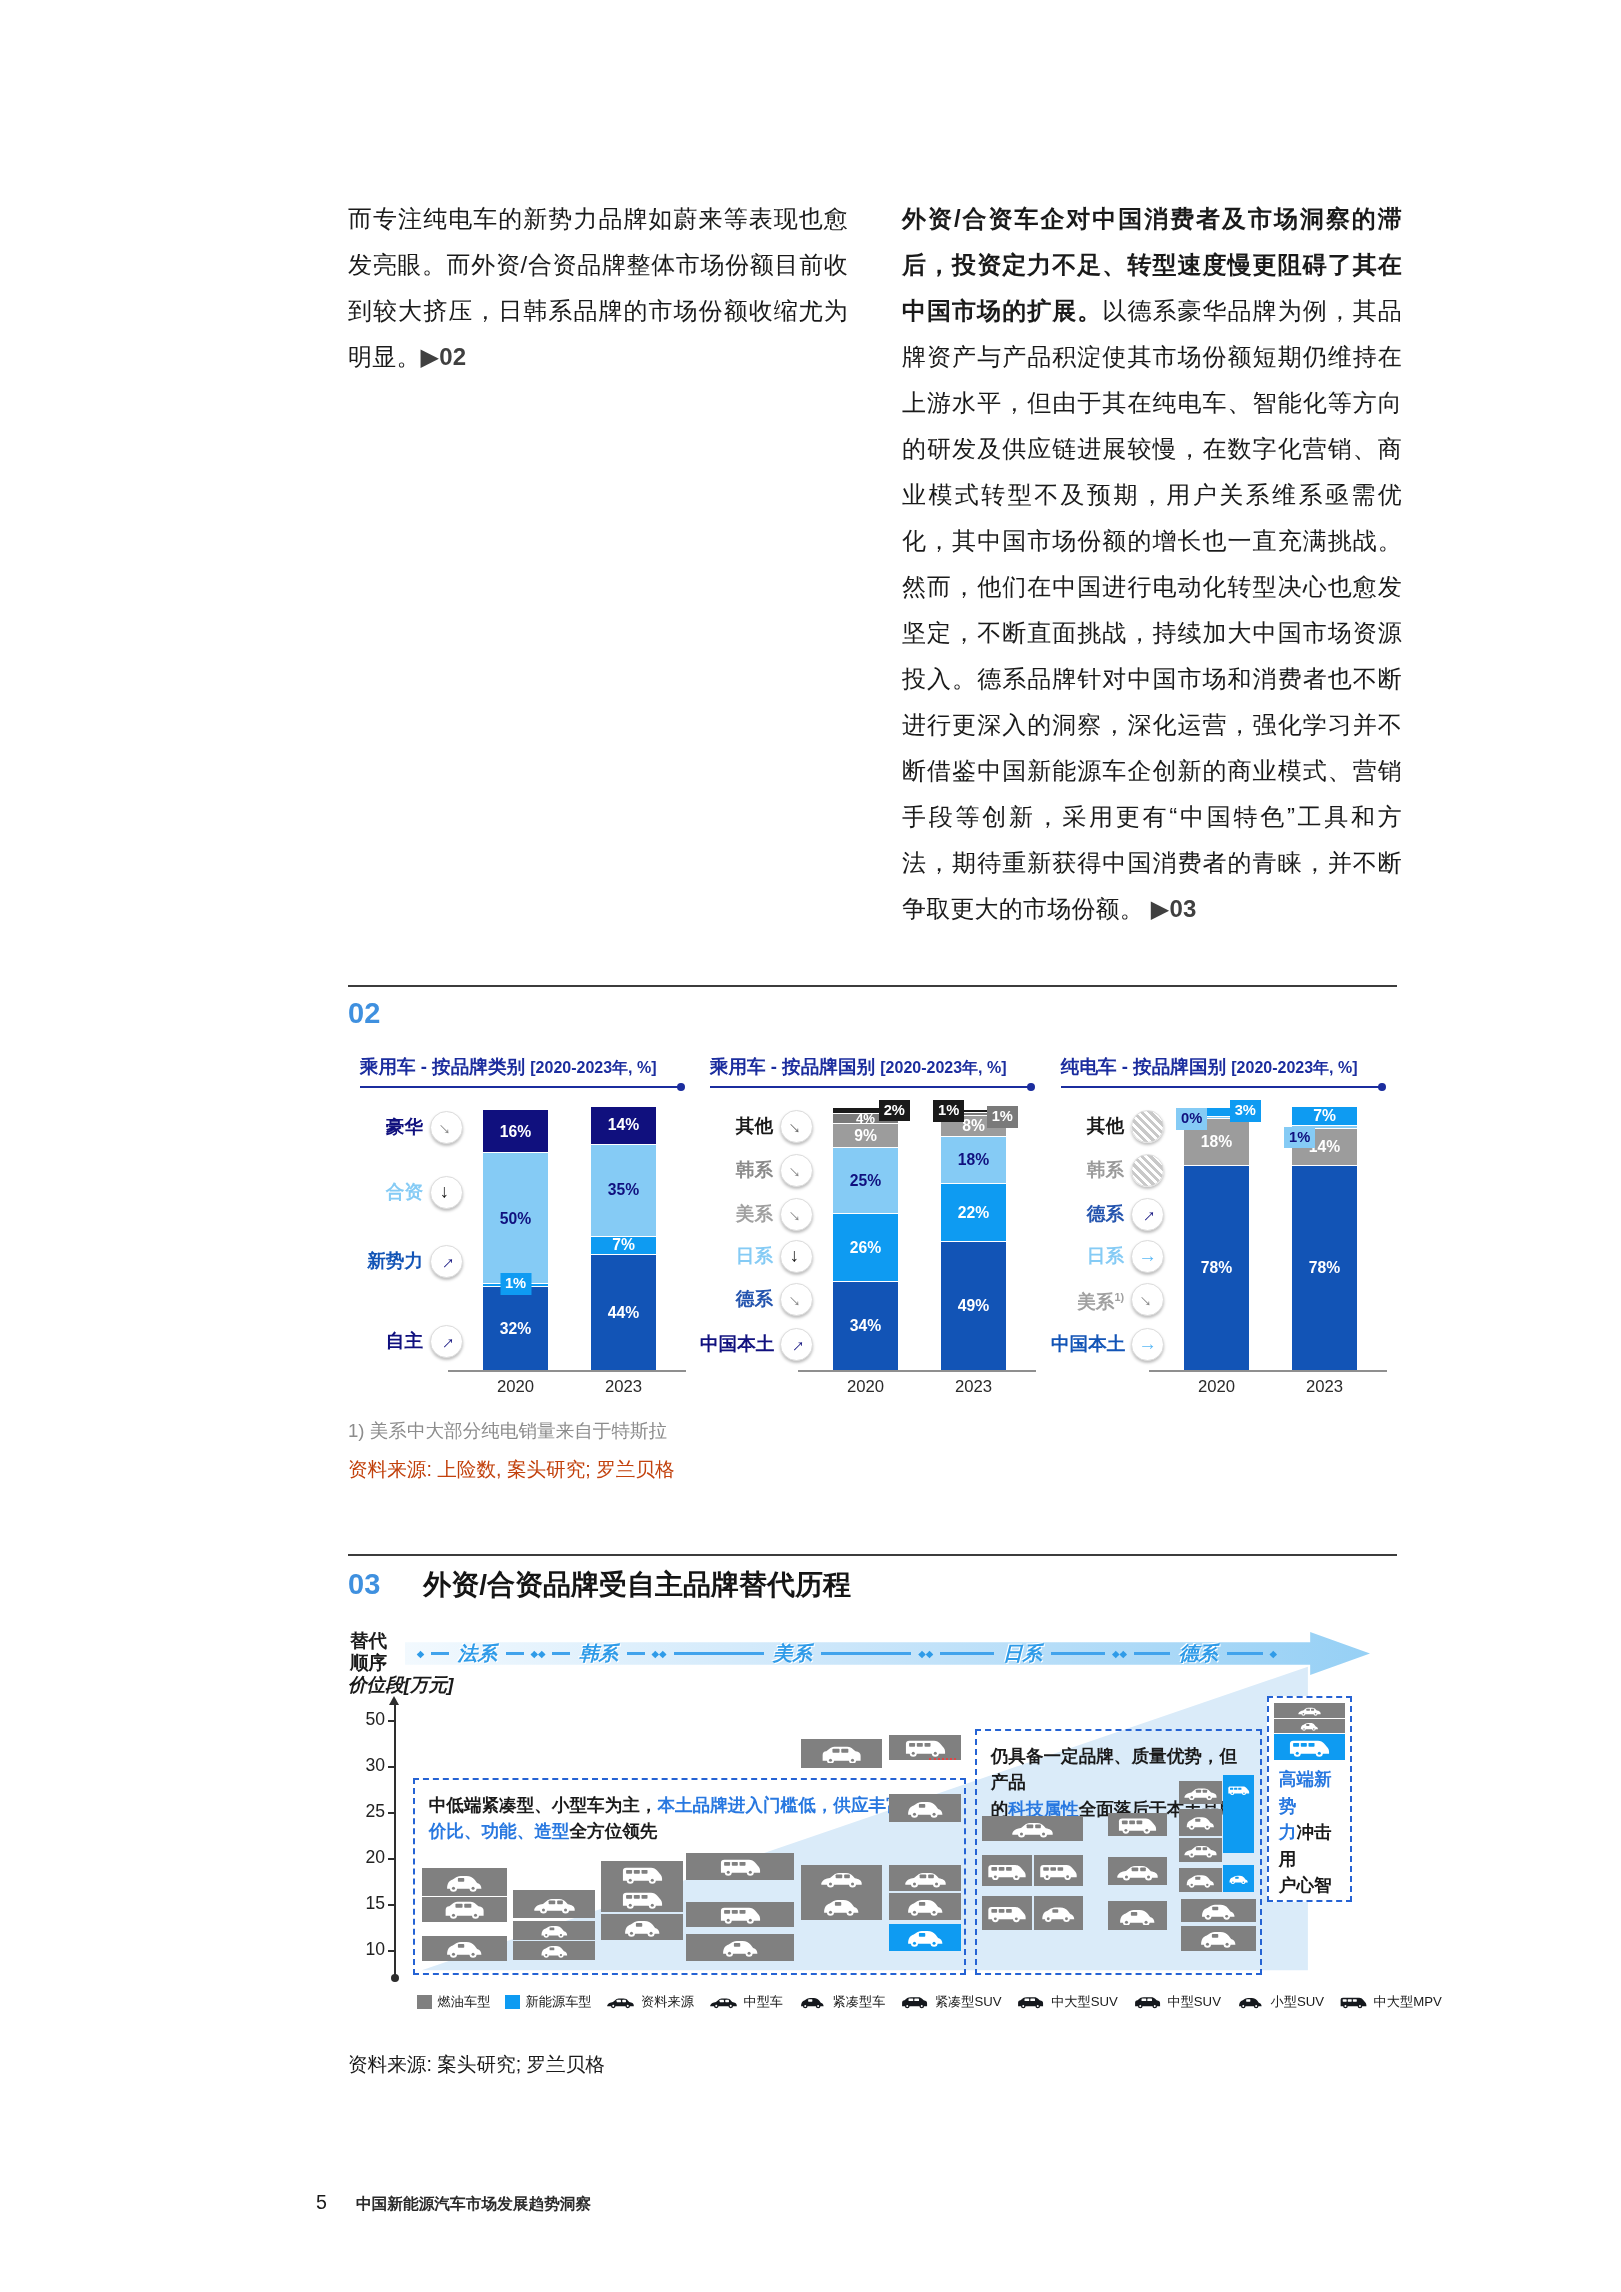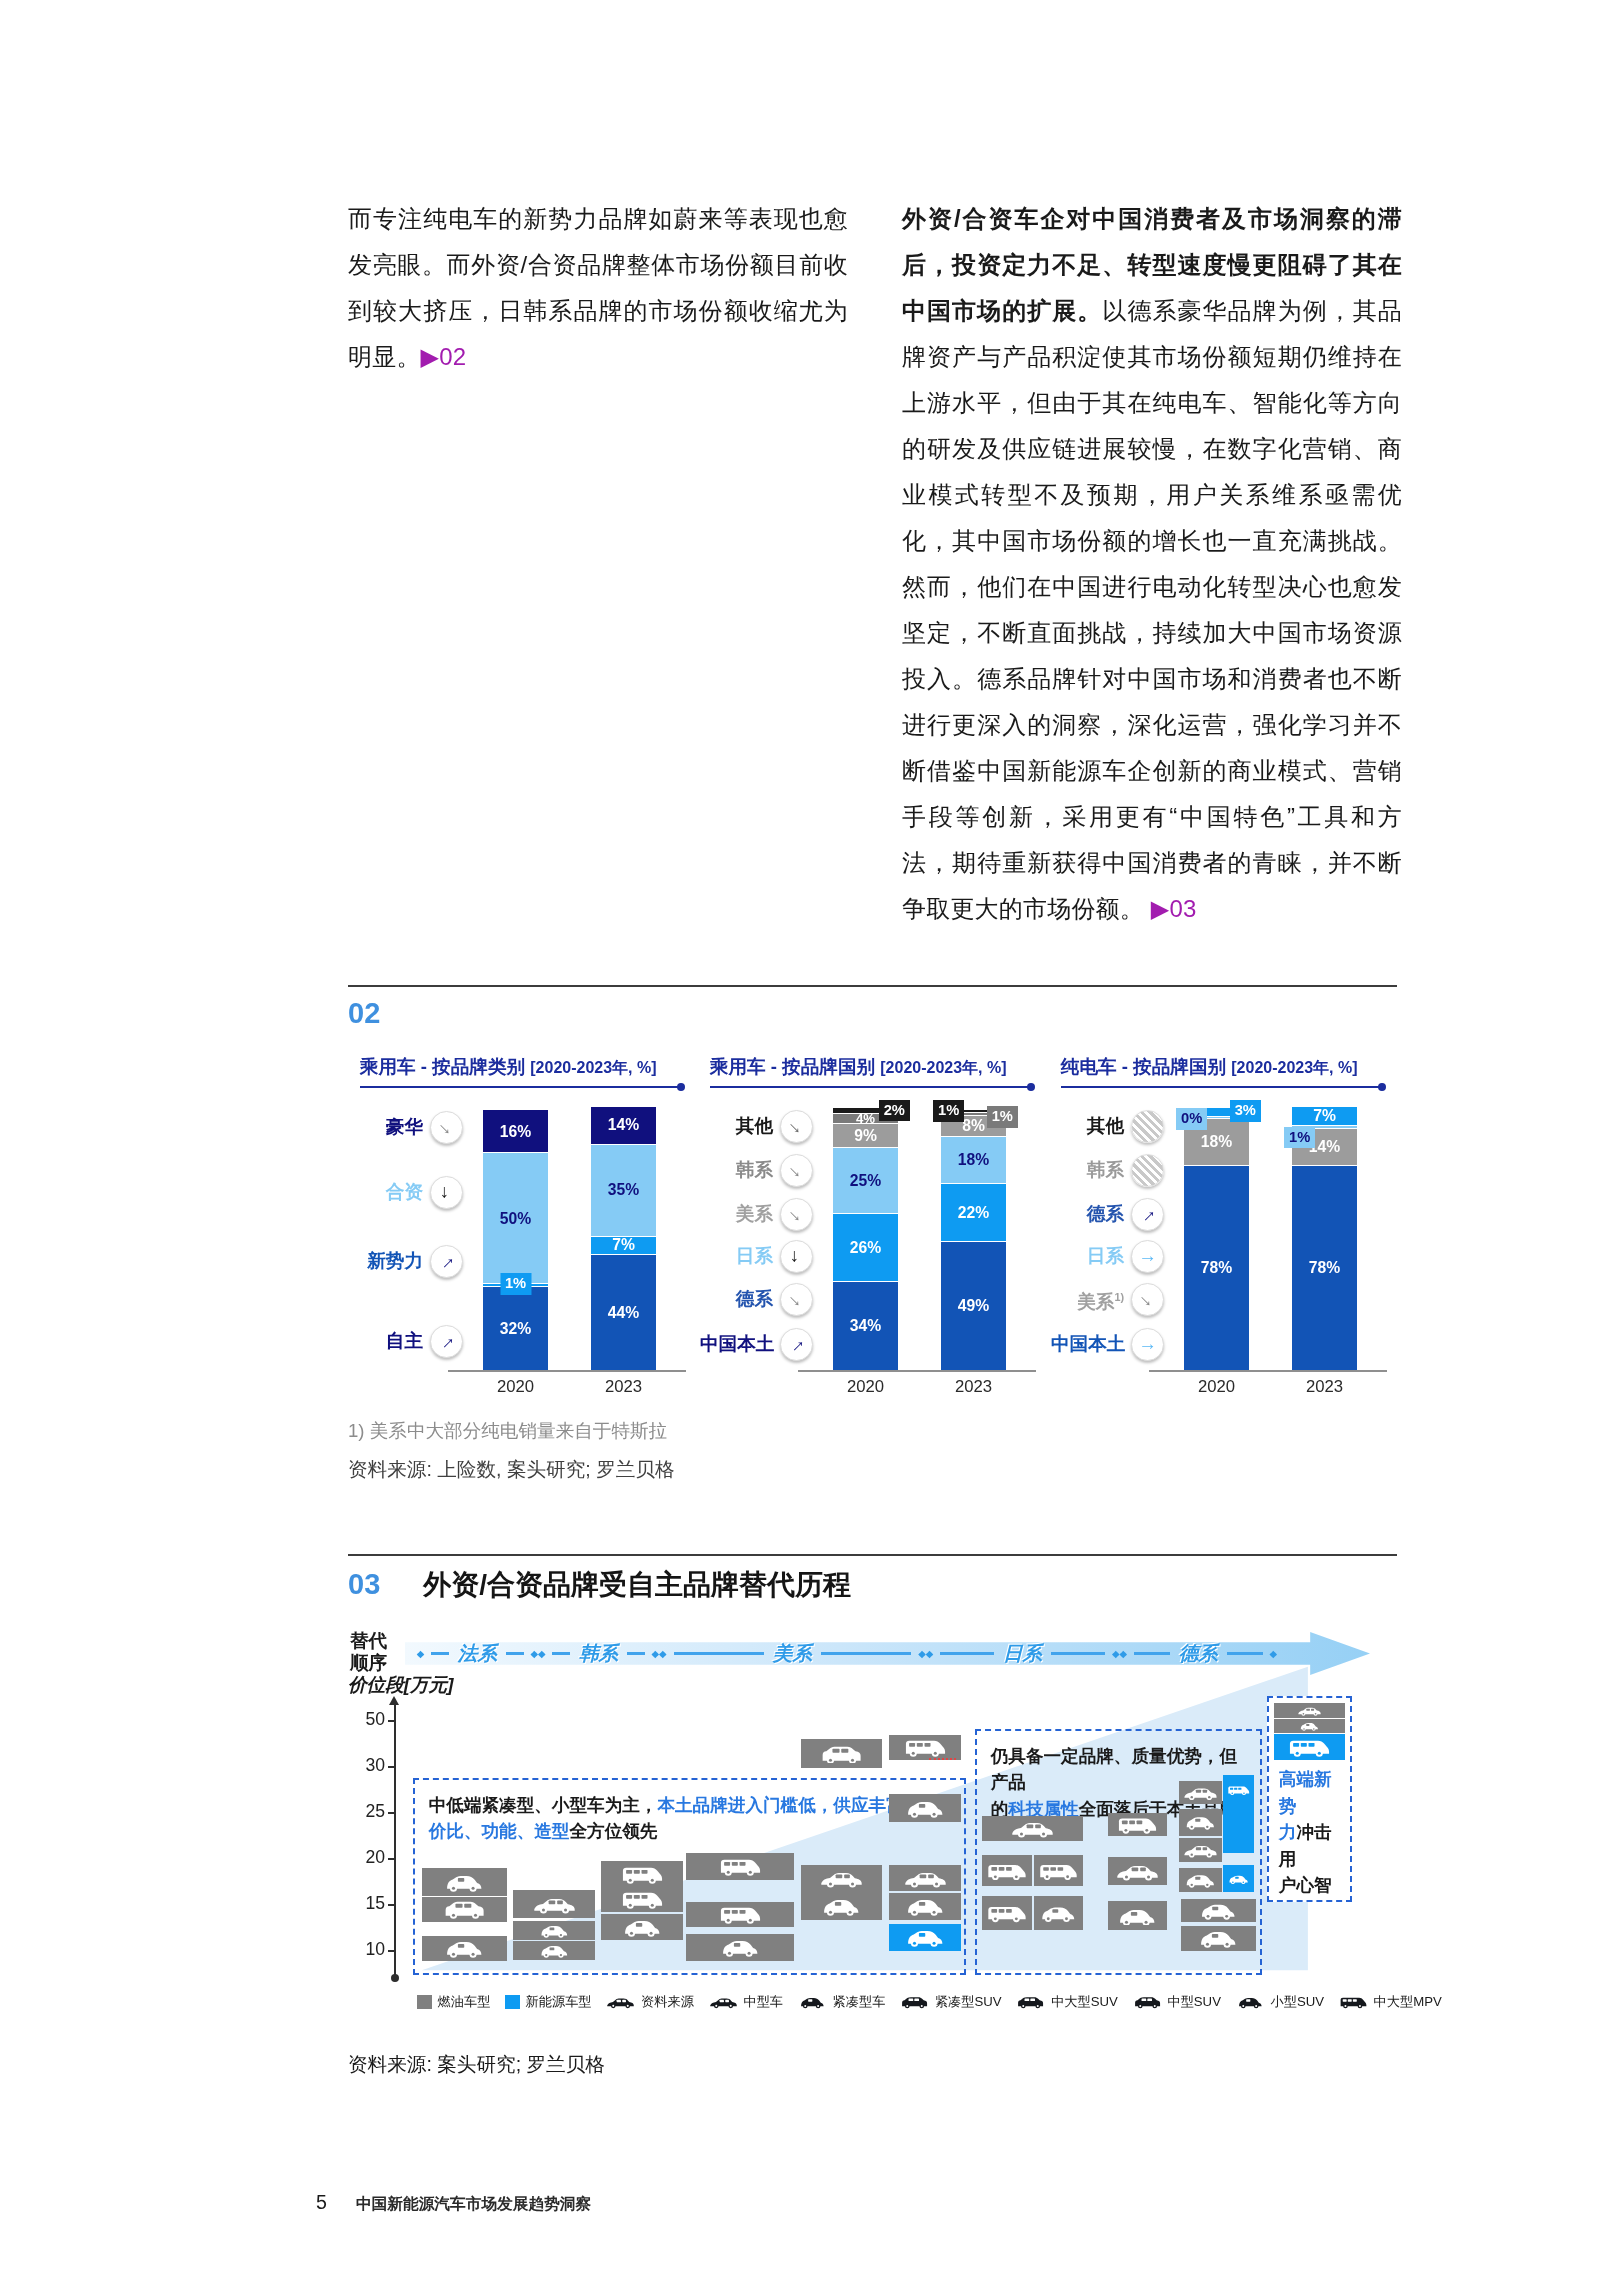--- a/index.html
+++ b/index.html
@@ -3,21 +3,21 @@
 <meta charset="utf-8">
 <style>
   html,body{margin:0;padding:0;background:#fff;}
   .page{position:relative;width:1621px;height:2293px;background:#fff;overflow:hidden;
         font-family:"Liberation Sans","DejaVu Sans",sans-serif;color:#1a1a1a;}
   
   .textcols{position:absolute;left:348px;top:196px;width:1054px;display:flex;gap:54px;}
   .col{width:500px;}
   .col p{margin:0 0 14.7px;font-size:24px;line-height:46px;text-align:justify;letter-spacing:0.2px;}
   .col .b{font-weight:700;}
-  .col .ref{color:#a21caf;font-weight:400;}
+  .col .ref{color:#404040;font-weight:700;}
   
   .sec{position:absolute;left:348px;width:1049px;border-top:2.5px solid #3c3c3c;}
   #sec02{top:985px;height:519px;}
   #sec03{top:1554px;height:608px;}
   .sec-head{display:flex;gap:43px;padding-top:9.8px;align-items:baseline;}
   .sec-num{font-size:29px;font-weight:700;color:#3F90DF;}
   .sec-title{font-size:28px;font-weight:700;margin:0;color:#151515;}
   
   .charts-row{position:absolute;left:0;top:67px;width:1049px;height:365px;}
   .panel{position:absolute;top:0;width:343px;height:365px;}
@@ -35,21 +35,21 @@
   .lg-icon.hatch{background:repeating-linear-gradient(45deg,#ffffff 0 2.9px,#c9c9c9 2.9px 5.9px);}
   .lg-icon .arr{font-size:18.6px;font-weight:700;line-height:1;display:block;}
   .bar{position:absolute;width:65px;bottom:49px;display:flex;flex-direction:column;}
   .seg{position:relative;width:100%;box-sizing:border-box;display:flex;align-items:center;justify-content:center;overflow:visible;}
   .seg.gap{border-top:1.5px solid #fff;}
   .seg span{font-weight:700;line-height:1;}
   .chip{position:absolute;height:21.6px;line-height:21.6px;padding:0 4.9px;font-size:14.7px;font-weight:700;z-index:3;}
   .bline{position:absolute;left:100px;width:238px;top:316px;height:2px;background:#8f8f8f;}
   .cat{position:absolute;top:323px;width:65px;text-align:center;font-size:16.7px;color:#2a2a2a;}
   .fnote{position:absolute;left:0;top:431px;font-size:18.6px;color:#8c8c8c;}
-  .src{position:absolute;left:0;top:469px;font-size:19.6px;color:#404040;}
+  .src{position:absolute;left:0;top:469px;font-size:19.6px;color:#c2410c;}
   
   .diagram{position:absolute;left:0;top:0;width:1049px;height:549px;}
   .seq-label{position:absolute;left:2px;top:74px;font-size:18.6px;font-weight:700;line-height:21.6px;white-space:pre-line;}
   .band{position:absolute;left:57px;top:76px;width:965px;height:43px;display:flex;align-items:center;
         padding:0 93px 0 11.8px;box-sizing:border-box;}
   .band::before{content:"";position:absolute;inset:0;
         background:linear-gradient(90deg,#F2F9FE,#CBE6FA 45%,#96D0F5 100%);
         clip-path:polygon(0 24%,93.8% 24%,93.8% 0,100% 50%,93.8% 100%,93.8% 76%,0 76%);}
   .tl-g{display:flex;align-items:center;flex-basis:0;position:relative;z-index:1;}
   .tl-line{flex:1;height:2.5px;background:#41A3EC;margin:0 6.9px;}

